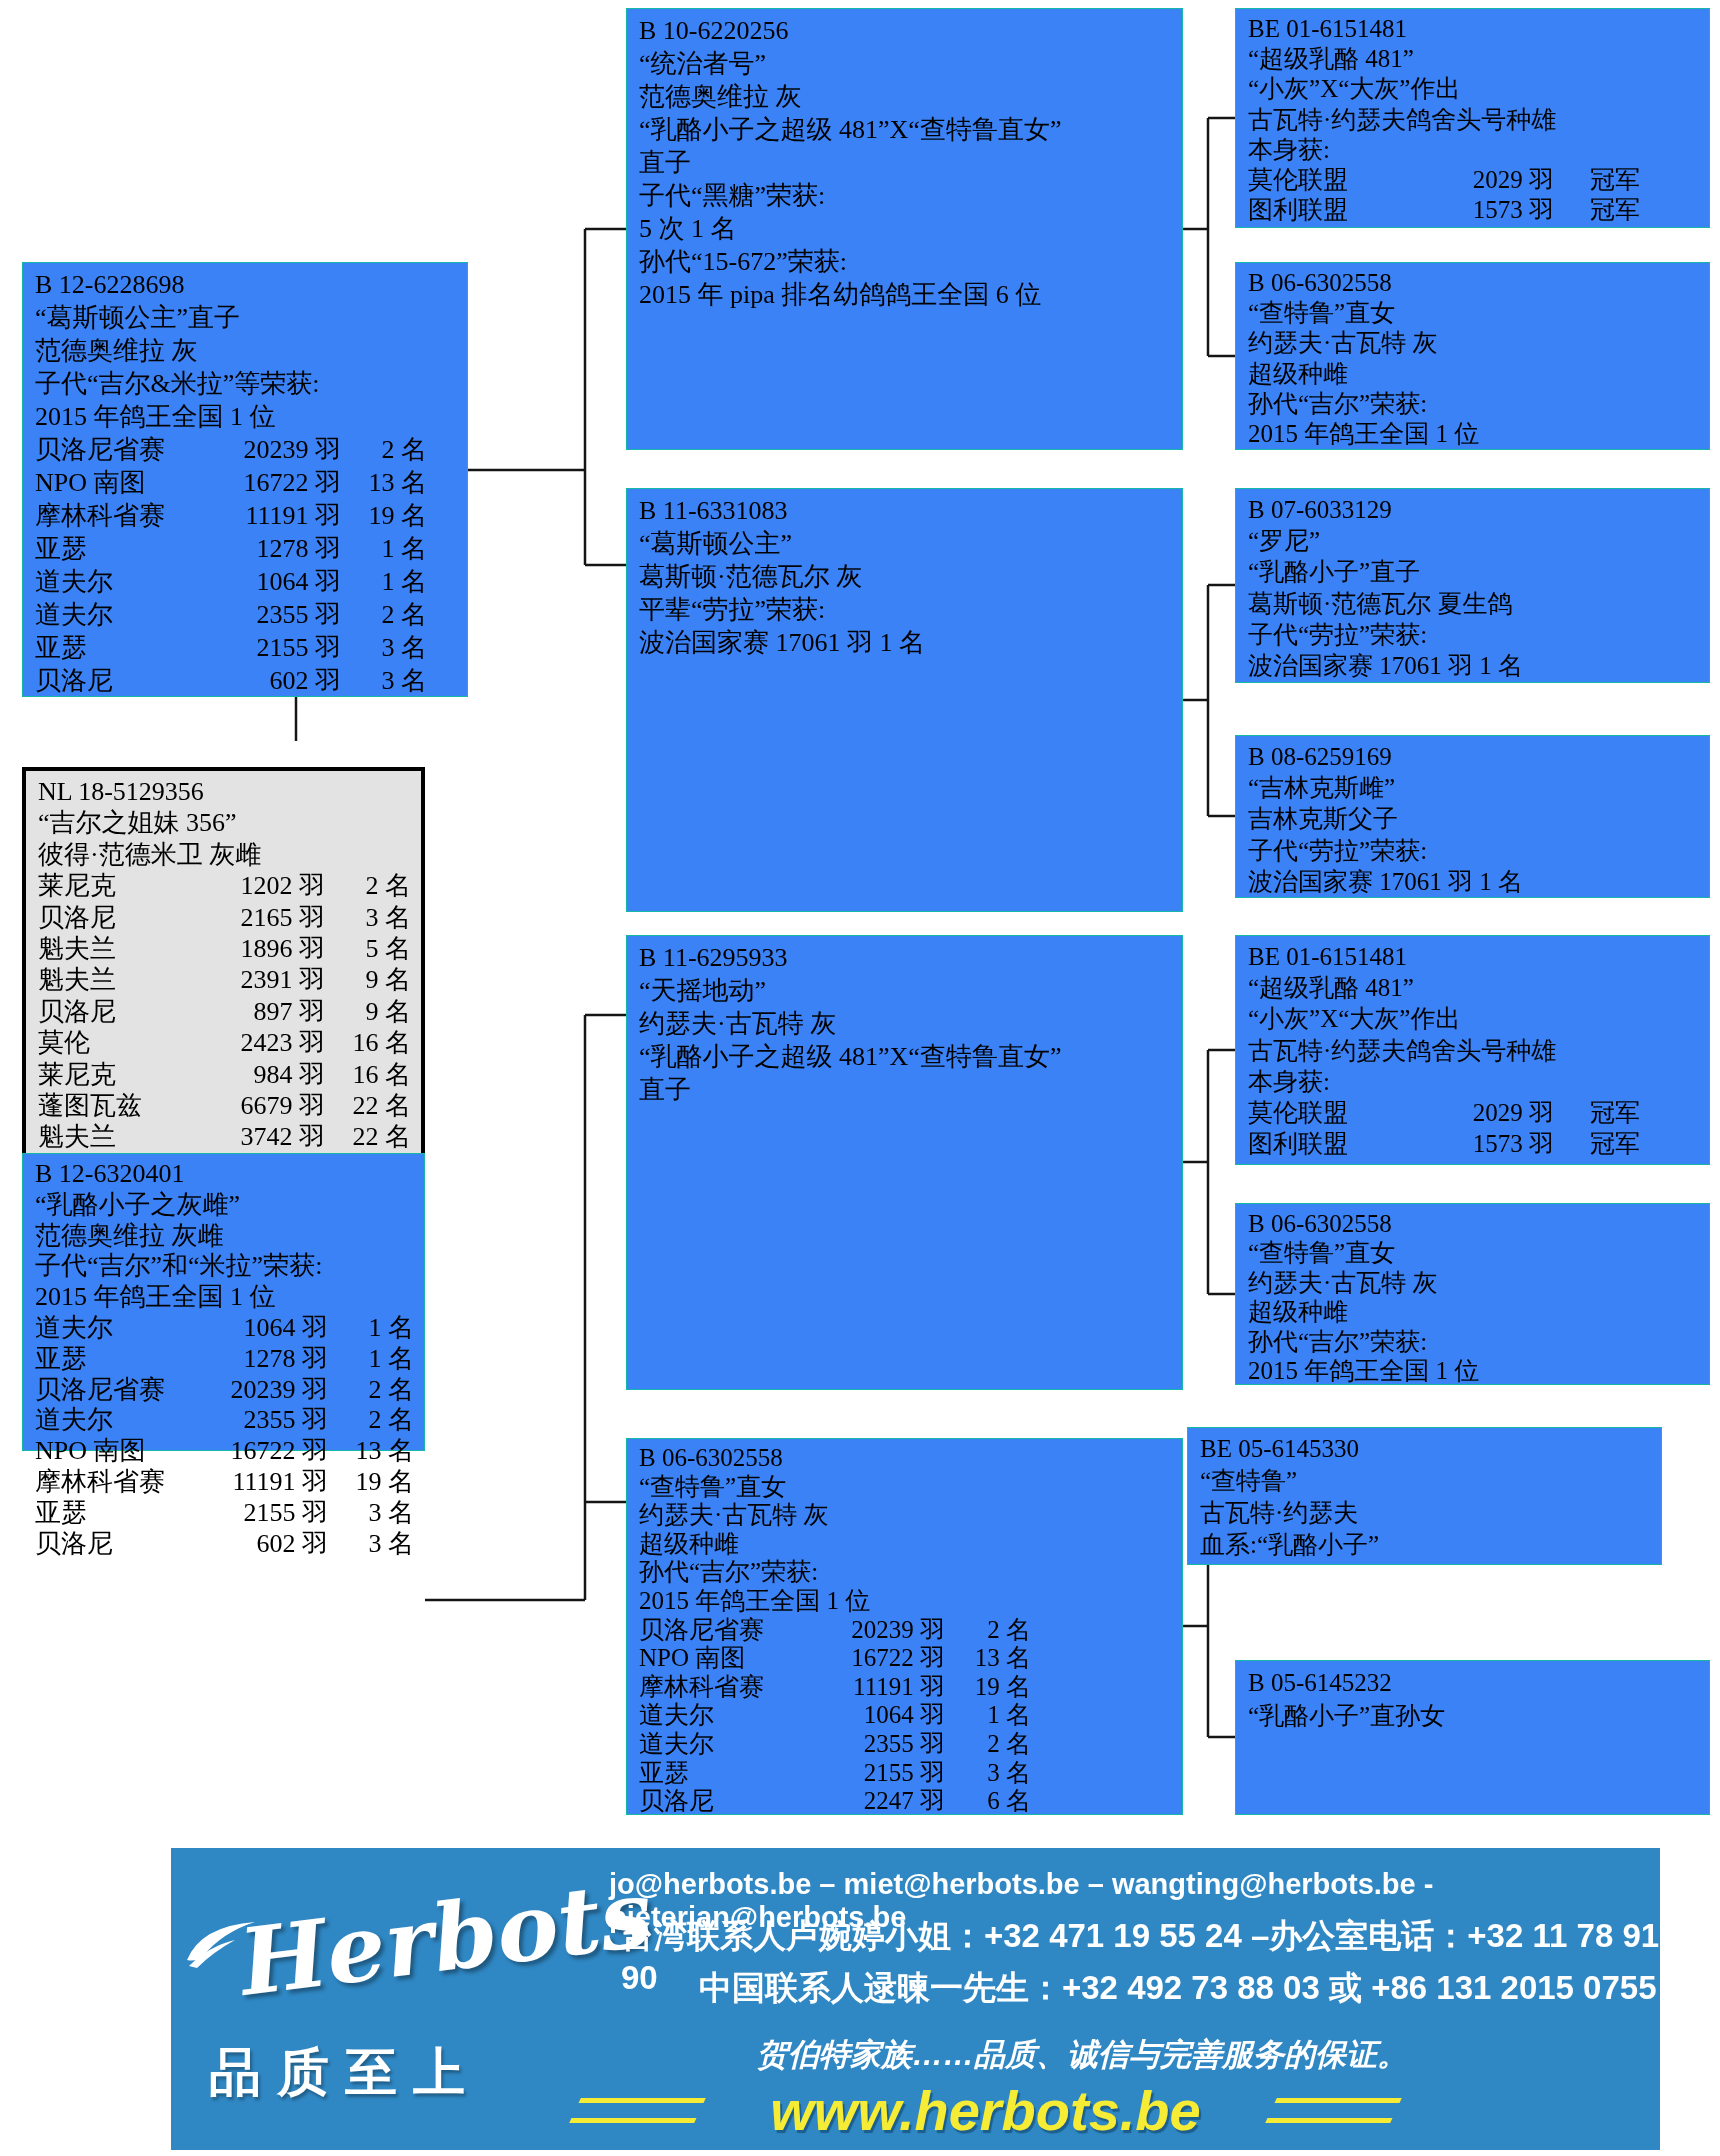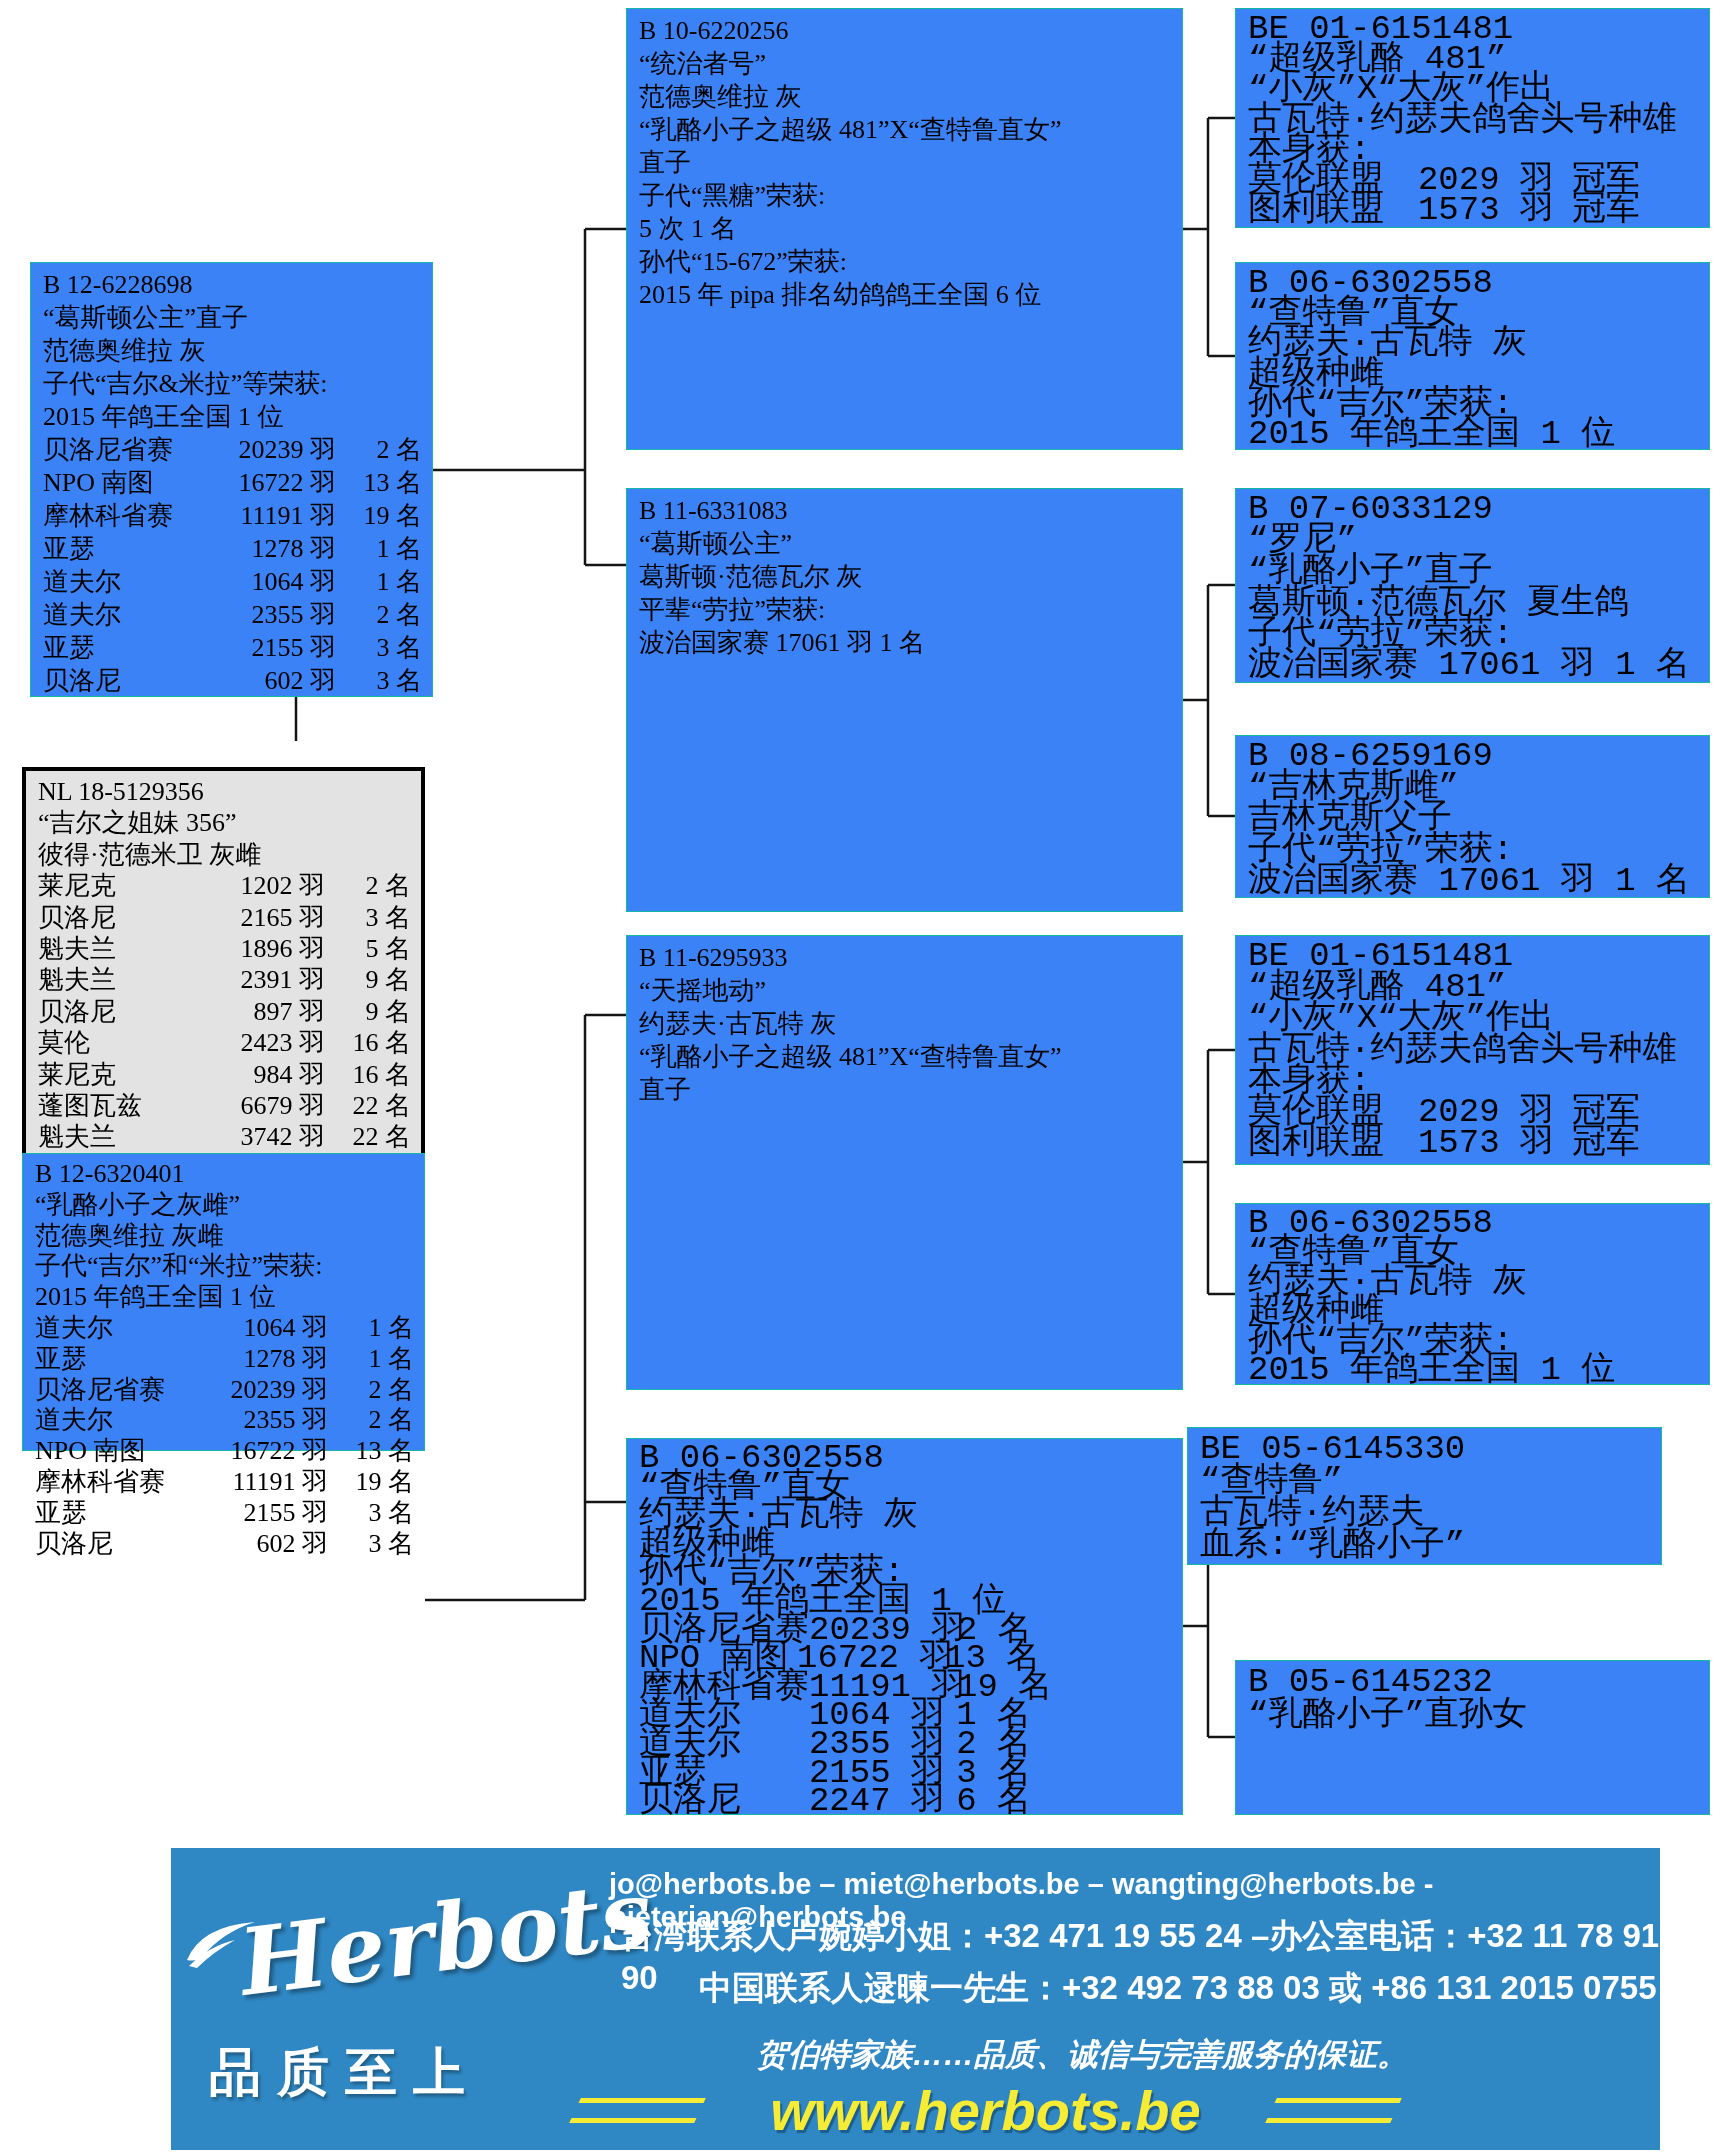--- a/index.html
+++ b/index.html
@@ -8,21 +8,21 @@
   .connectors{position:absolute;left:0;top:0;z-index:1;}
   .connectors line{stroke:#151515;stroke-width:2.5;}
   .pbox{position:absolute;z-index:2;background:#3b82f6;border:1px solid #14b8a6;
         box-sizing:border-box;padding:5px 10px 0 12px;font-size:26px;}
   .pbox>div{line-height:var(--lh,33px);white-space:nowrap;}
   .pbox.subject{background:#e3e3e3;border:4px solid #000;}
   .rrow{display:flex;max-width:392px;}
   .rrace{flex:1;text-align:left;}
   .rbirds{width:148px;text-align:right;}
   .rrank{width:86px;text-align:right;}
-  .small{font-size:34px;font-family:Liberation Mono, monospace;}
+  .small{font-size:25px;}
 
   
   .banner{position:absolute;left:171px;top:1848px;width:1489px;height:302px;z-index:3;
           background:#2f87c3;font-family:"Liberation Sans","DejaVu Sans",sans-serif;color:#fff;}
   .logo-wrap{position:absolute;left:10px;top:8px;width:400px;height:290px;}
   .logo-text{position:absolute;left:58px;top:28px;font-family:"DejaVu Serif",serif;
              font-style:italic;font-weight:bold;font-size:92px;color:#fff;
              transform:rotate(-7deg);text-shadow:3px 4px 4px rgba(0,0,0,.35);}
   .feather{position:absolute;left:2px;top:60px;}
   .logo-sub{position:absolute;left:28px;top:182px;font-size:52px;font-weight:bold;
@@ -73,21 +73,21 @@
     <line x1="1208" y1="1050" x2="1208" y2="1294"></line>
     <line x1="1208" y1="1050" x2="1235" y2="1050"></line>
     <line x1="1208" y1="1294" x2="1235" y2="1294"></line>
 
     <line x1="1183" y1="1626" x2="1208" y2="1626"></line>
     <line x1="1208" y1="1514" x2="1208" y2="1737"></line>
     <line x1="1208" y1="1514" x2="1235" y2="1514"></line>
     <line x1="1208" y1="1737" x2="1235" y2="1737"></line>
   </svg>
 
-  <div class="pbox" style="left:30px;top:262px;width:403px;height:435px;--lh:33px;">
+  <div class="pbox" style="left:22px;top:262px;width:446px;height:435px;--lh:33px;">
       <div class="ring">B 12-6228698</div>
       <div class="bline">“葛斯顿公主”直子</div>
       <div class="bline">范德奥维拉  灰</div>
       <div class="bline">子代“吉尔&amp;米拉”等荣获:</div>
       <div class="bline">2015 年鸽王全国 1 位</div>
       <div class="rrow">
         <span class="rrace">贝洛尼省赛</span>
         <span class="rbirds">20239 羽</span>
         <span class="rrank">2 名</span>
       </div>

